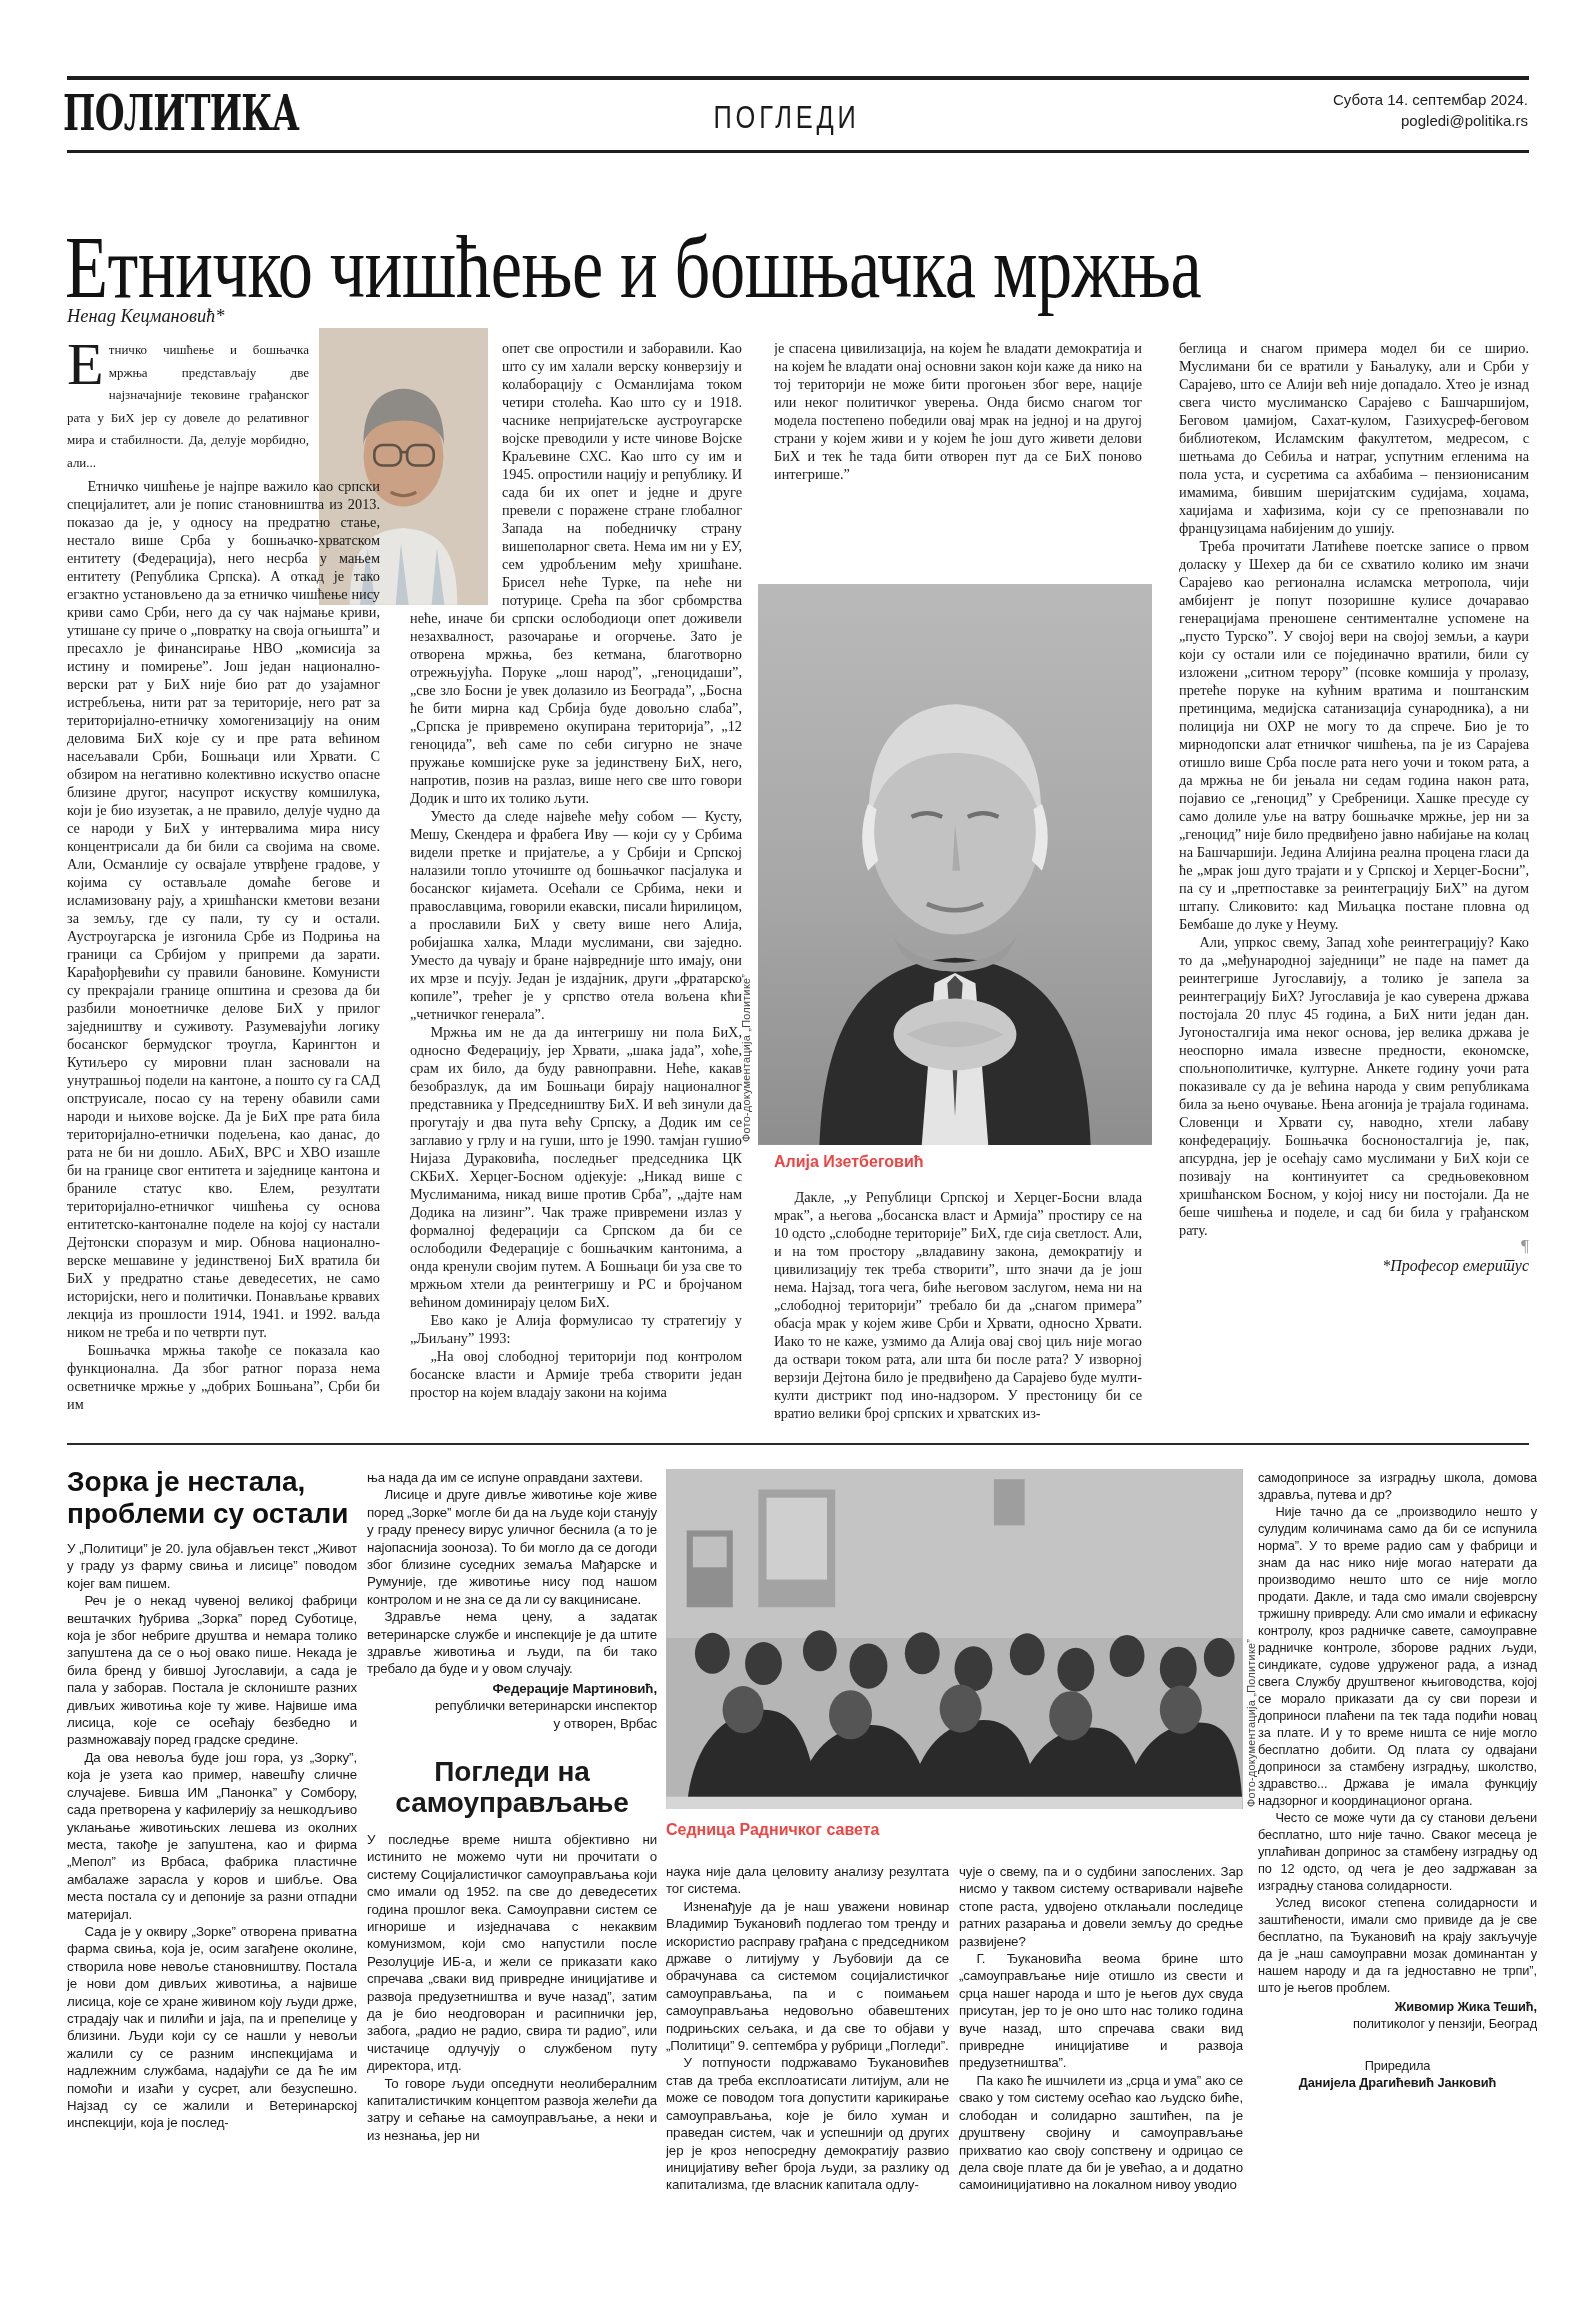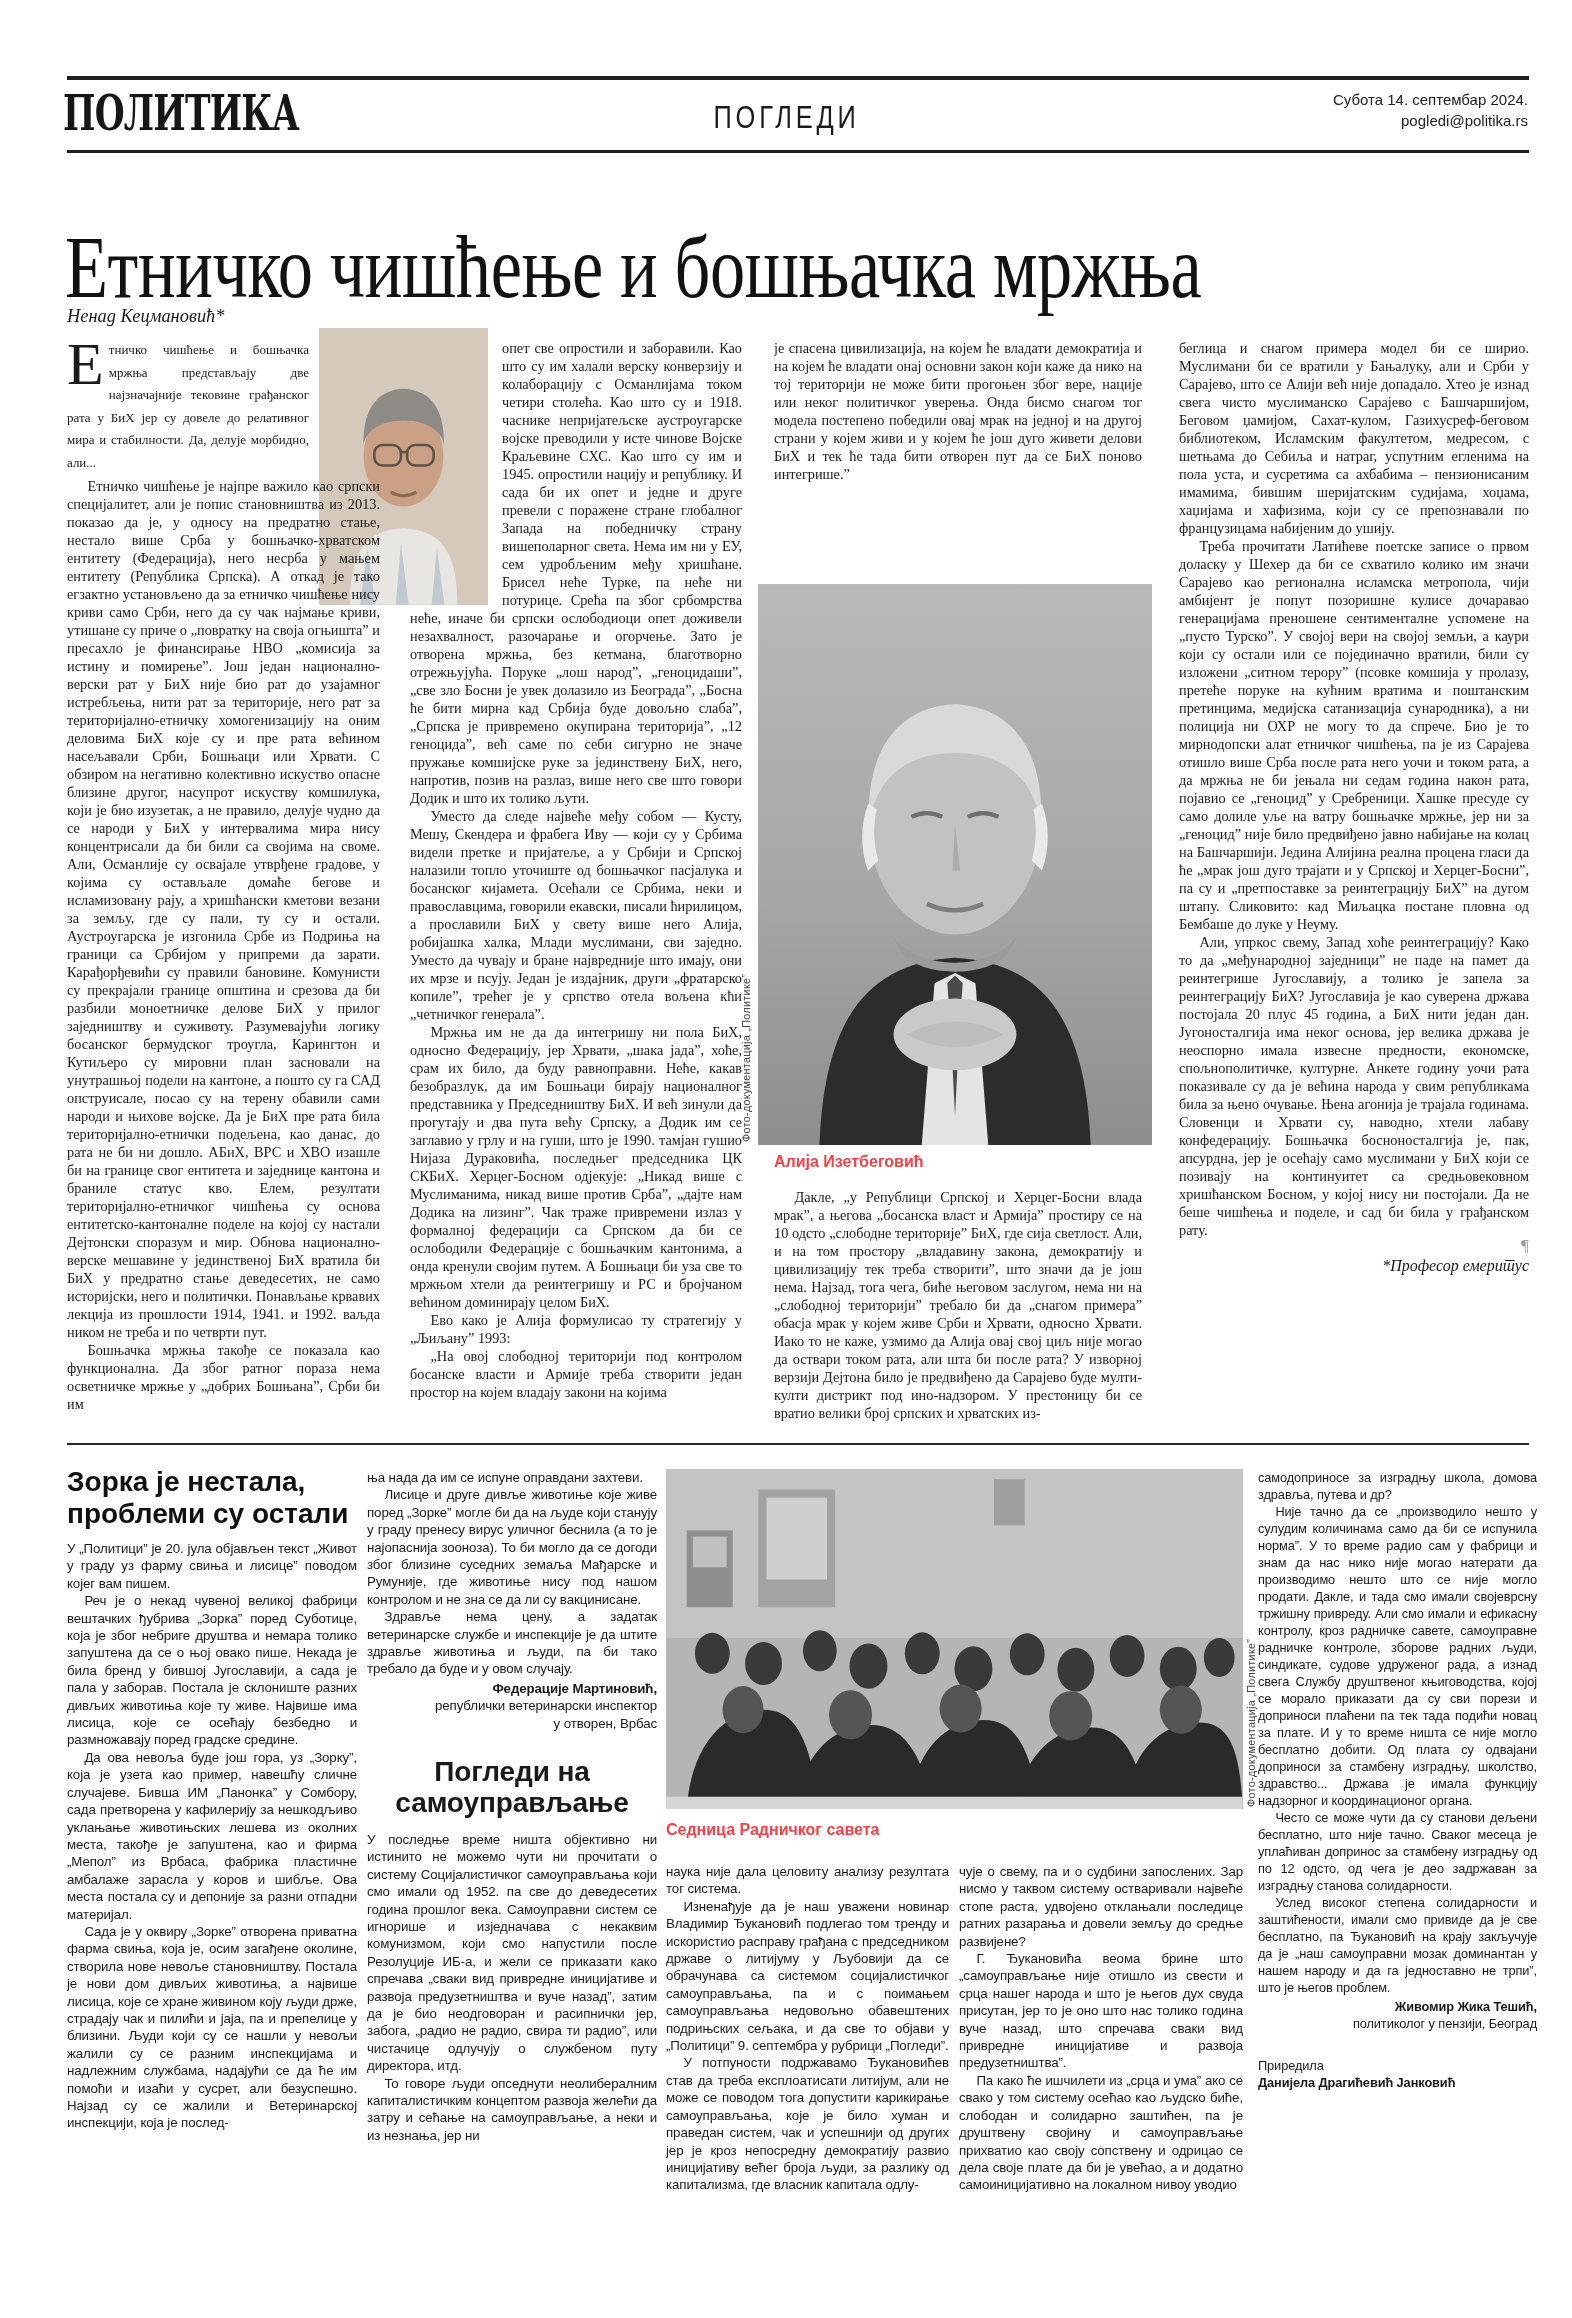--- a/index.html
+++ b/index.html
@@ -33,21 +33,21 @@
   .photo svg{display:block;}
   .caption{font-family:"Liberation Sans","DejaVu Sans",sans-serif;font-weight:bold;font-size:16px;color:#ef4444;}
   .vcredit{font-family:"Liberation Sans","DejaVu Sans",sans-serif;font-size:10.8px;color:#454545;transform:rotate(-90deg);transform-origin:0 0;white-space:nowrap;letter-spacing:0.3px;}
   .bhead{font-family:"Liberation Sans","DejaVu Sans",sans-serif;font-weight:bold;font-size:28px;line-height:32px;white-space:pre-line;color:#111;}
   .bcol{font-family:"Liberation Sans","DejaVu Sans",sans-serif;font-size:13.3px;line-height:17.4px;text-align:justify;overflow:hidden;letter-spacing:-0.1px;}
   .bcol p{margin:0;text-indent:0;}
   .bcol p + p{text-indent:17.4px;}
   .sig{text-align:right;margin-top:2px;}
   .sig .nm{font-weight:bold;}
   .subhead{font-family:"Liberation Sans","DejaVu Sans",sans-serif;font-weight:bold;font-size:28px;line-height:31px;white-space:pre-line;margin:23.6px 0 13.3px 0;text-align:center;}
-  .prep{ margin-top:24.6px;}
+  .prep{ text-align:center;margin-top:24.6px;}
   .prep .nm{font-weight:bold;}
   .divider{left:67px;top:1443px;width:1462px;height:1.5px;background:#2b2b2b;}
 </style>
 </head>
 <body>
 
 <div class="abs rule" style="left:67px;top:76px;width:1462px;height:3.6px;"></div>
 <div class="abs masthead">ПОЛИТИКА</div>
 <div class="abs section-title">ПОГЛЕДИ</div>
 <div class="abs dateblock">

